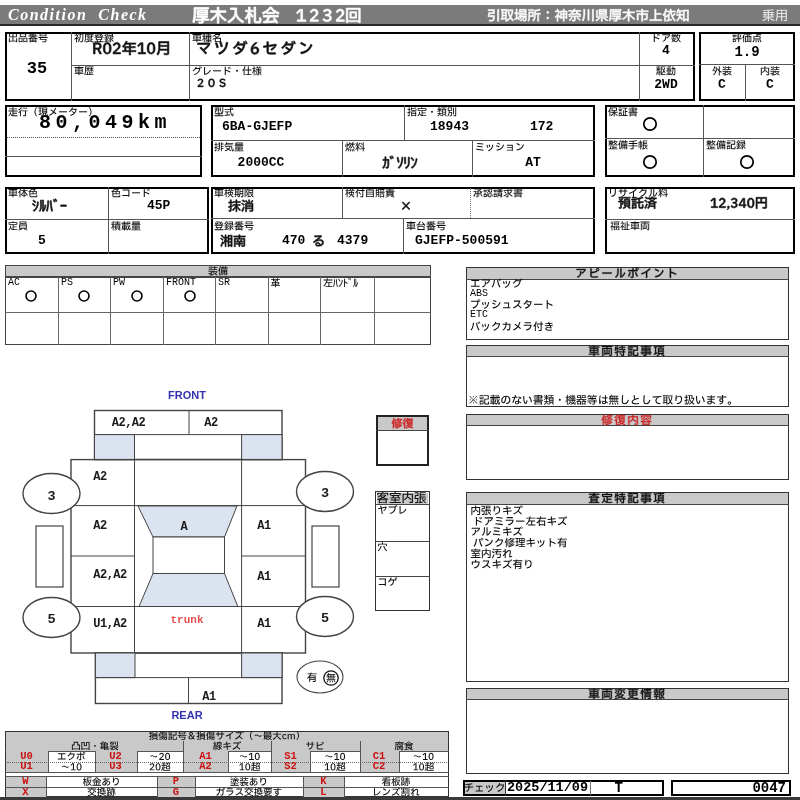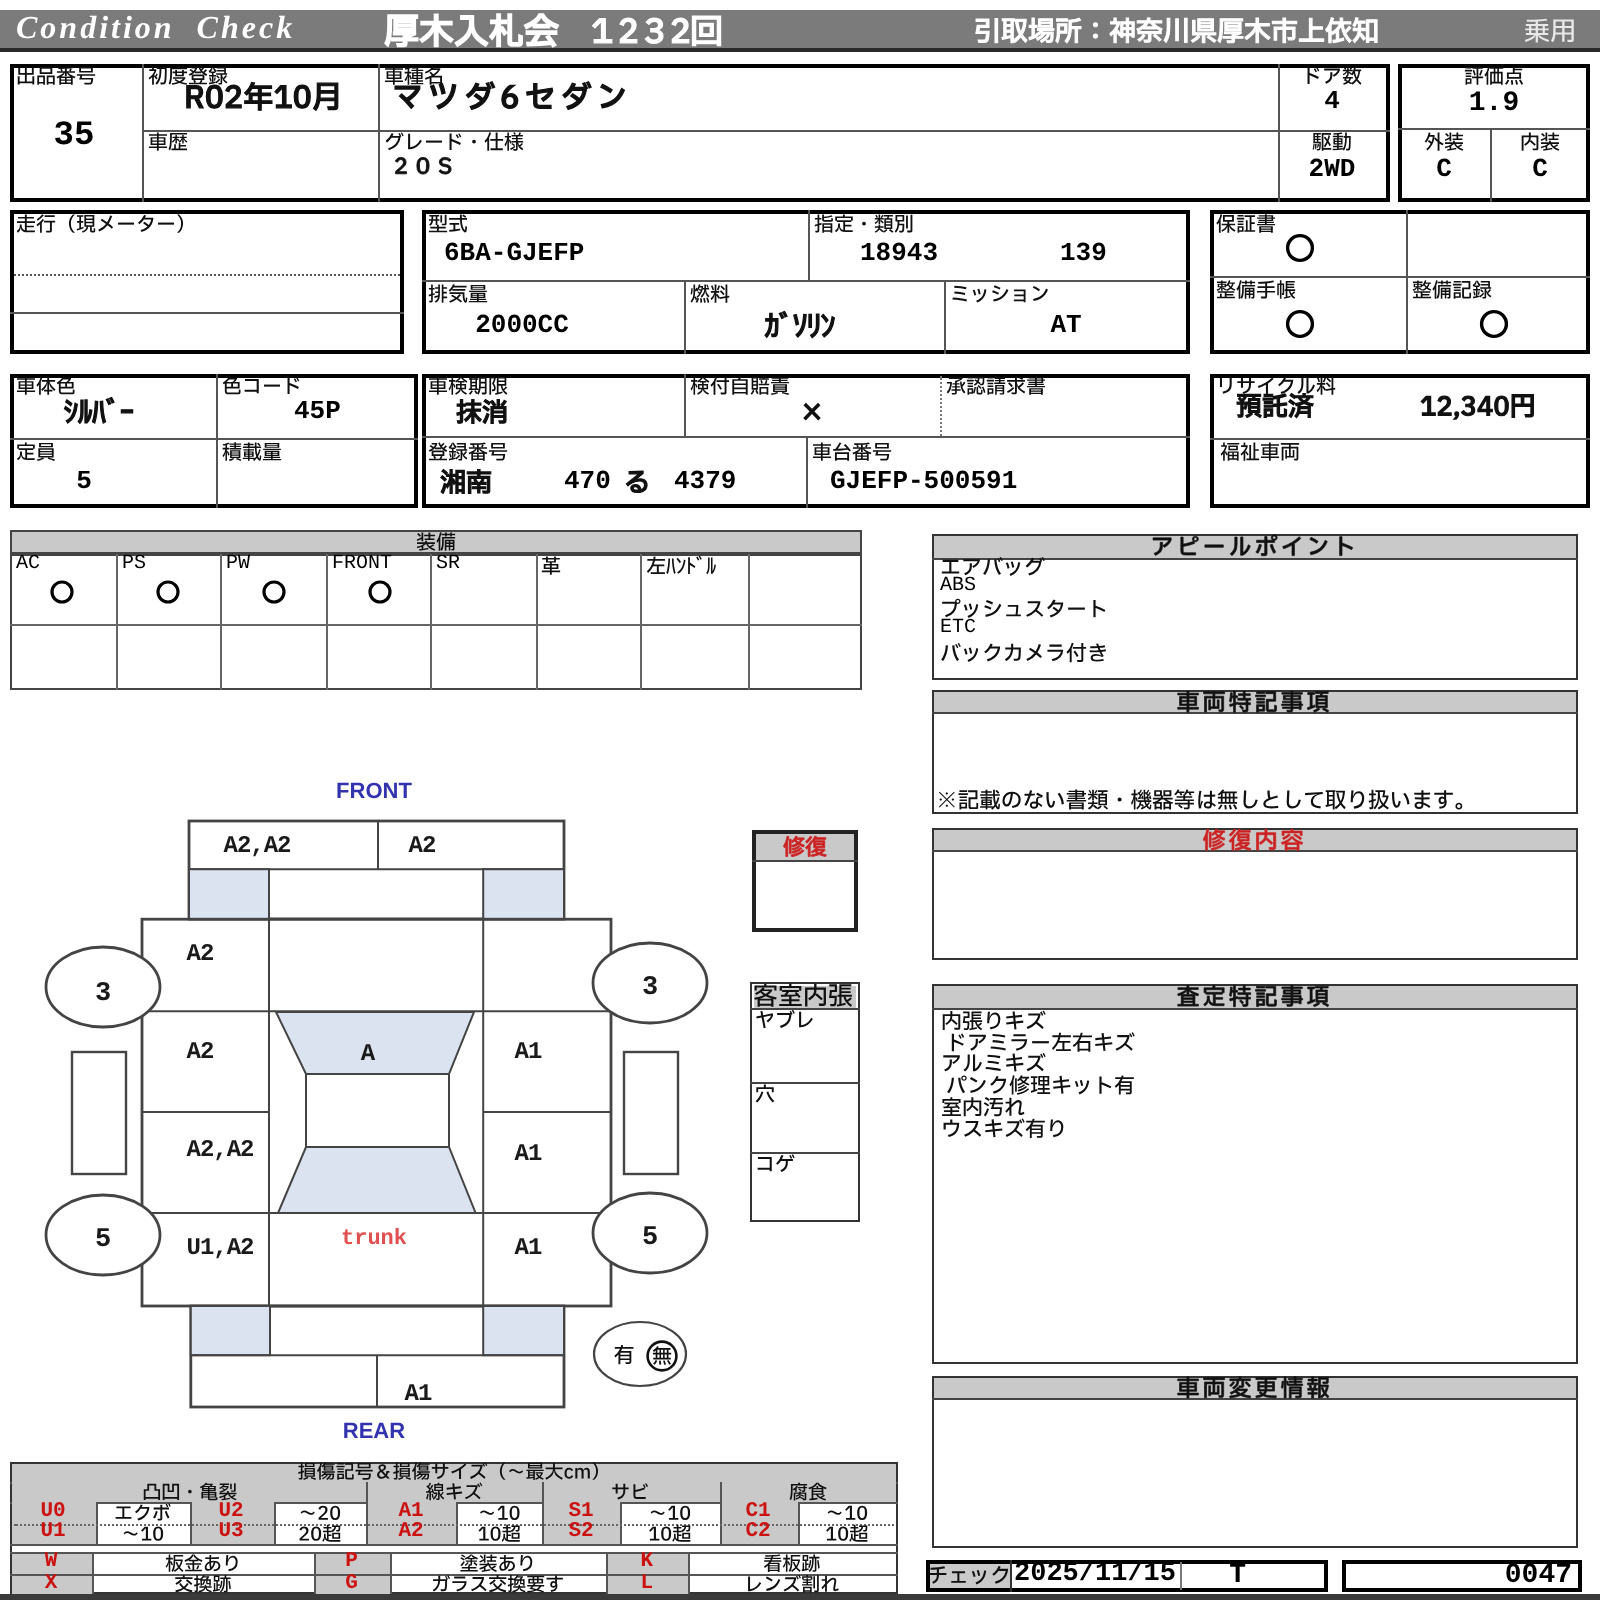--- a/index.html
+++ b/index.html
@@ -42,36 +42,37 @@
 <div style="position:absolute;left:722px;top:77px;font-family:&quot;Liberation Mono&quot;,monospace;font-size:13px;font-weight:700;color:#000;line-height:16px;white-space:nowrap;transform:translateX(-50%);">C</div>
 
 <div style="position:absolute;left:770px;top:77px;font-family:&quot;Liberation Mono&quot;,monospace;font-size:13px;font-weight:700;color:#000;line-height:16px;white-space:nowrap;transform:translateX(-50%);">C</div>
 
 <div style="position:absolute;left:5px;top:105px;width:197px;height:72px;border:2px solid #000;"></div>
 
 <div style="position:absolute;left:7px;top:137px;width:193px;height:0px;border-top:1px dotted #555;"></div>
 
 <div style="position:absolute;left:5px;top:156px;width:197px;height:1px;background:#555;"></div>
 
+<div style="position:absolute;left:105px;top:111px;font-family:&quot;Liberation Mono&quot;,monospace;font-size:20px;font-weight:700;color:#000;line-height:24px;white-space:nowrap;transform:translateX(-50%);letter-spacing:4.5px;">80,049km</div>
 
 <div style="position:absolute;left:211px;top:105px;width:384px;height:72px;border:2px solid #000;"></div>
 
 <div style="position:absolute;left:211px;top:140px;width:384px;height:1px;background:#555;"></div>
 
 <div style="position:absolute;left:404px;top:105px;width:1px;height:35px;background:#555;"></div>
 
 <div style="position:absolute;left:342px;top:141px;width:1px;height:36px;background:#555;"></div>
 
 <div style="position:absolute;left:472px;top:141px;width:1px;height:36px;background:#555;"></div>
 
 <div style="position:absolute;left:222px;top:119px;font-family:&quot;Liberation Mono&quot;,monospace;font-size:13px;font-weight:700;color:#000;line-height:16px;white-space:nowrap;">6BA-GJEFP</div>
 
 <div style="position:absolute;left:430px;top:119px;font-family:&quot;Liberation Mono&quot;,monospace;font-size:13px;font-weight:700;color:#000;line-height:16px;white-space:nowrap;">18943</div>
 
-<div style="position:absolute;left:530px;top:119px;font-family:&quot;Liberation Mono&quot;,monospace;font-size:13px;font-weight:700;color:#000;line-height:16px;white-space:nowrap;">139</div>
+<div style="position:absolute;left:530px;top:119px;font-family:&quot;Liberation Mono&quot;,monospace;font-size:13px;font-weight:700;color:#000;line-height:16px;white-space:nowrap;">172</div>
 
 <div style="position:absolute;left:261px;top:155px;font-family:&quot;Liberation Mono&quot;,monospace;font-size:13px;font-weight:700;color:#000;line-height:16px;white-space:nowrap;transform:translateX(-50%);">2000CC</div>
 
 <div style="position:absolute;left:533px;top:155px;font-family:&quot;Liberation Mono&quot;,monospace;font-size:13px;font-weight:700;color:#000;line-height:16px;white-space:nowrap;transform:translateX(-50%);">AT</div>
 
 <div style="position:absolute;left:605px;top:105px;width:190px;height:72px;border:2px solid #000;"></div>
 
 <div style="position:absolute;left:605px;top:138px;width:190px;height:1px;background:#555;"></div>
 
 <div style="position:absolute;left:703px;top:105px;width:1px;height:72px;background:#555;"></div>
@@ -209,21 +210,21 @@
 <div style="position:absolute;left:465.6px;top:699.2px;width:323.4px;height:1px;background:#444;"></div>
 
 <div style="position:absolute;left:462.8px;top:779.7px;width:201.2px;height:16px;border:2px solid #000;"></div>
 
 <div style="position:absolute;left:464.8px;top:781.7px;width:40px;height:12px;background:#c9c9c9;"></div>
 
 <div style="position:absolute;left:505px;top:779.7px;width:1px;height:16px;background:#333;"></div>
 
 <div style="position:absolute;left:589.5px;top:781px;width:0px;height:14px;border-left:1px solid #777;"></div>
 
-<div style="position:absolute;left:507px;top:780px;font-family:&quot;Liberation Mono&quot;,monospace;font-size:13.5px;font-weight:700;color:#000;line-height:16px;white-space:nowrap;">2025/11/15</div>
+<div style="position:absolute;left:507px;top:780px;font-family:&quot;Liberation Mono&quot;,monospace;font-size:13.5px;font-weight:700;color:#000;line-height:16px;white-space:nowrap;">2025/11/09</div>
 
 <div style="position:absolute;left:618.8px;top:779.5px;font-family:&quot;Liberation Mono&quot;,monospace;font-size:14px;font-weight:700;color:#000;line-height:17px;white-space:nowrap;transform:translateX(-50%);">T</div>
 
 <div style="position:absolute;left:670.5px;top:779.7px;width:120.5px;height:16px;border:2px solid #000;"></div>
 
 <div style="position:absolute;left:786px;top:779.5px;font-family:&quot;Liberation Mono&quot;,monospace;font-size:14px;font-weight:700;color:#000;line-height:17px;white-space:nowrap;transform:translateX(-100%);">0047</div>
 
 <div style="position:absolute;left:5px;top:730.6px;width:444px;height:66.4px;border:1px solid #333;"></div>
 
 <div style="position:absolute;left:6px;top:731.6px;width:442px;height:9.4px;background:#c9c9c9;"></div>

